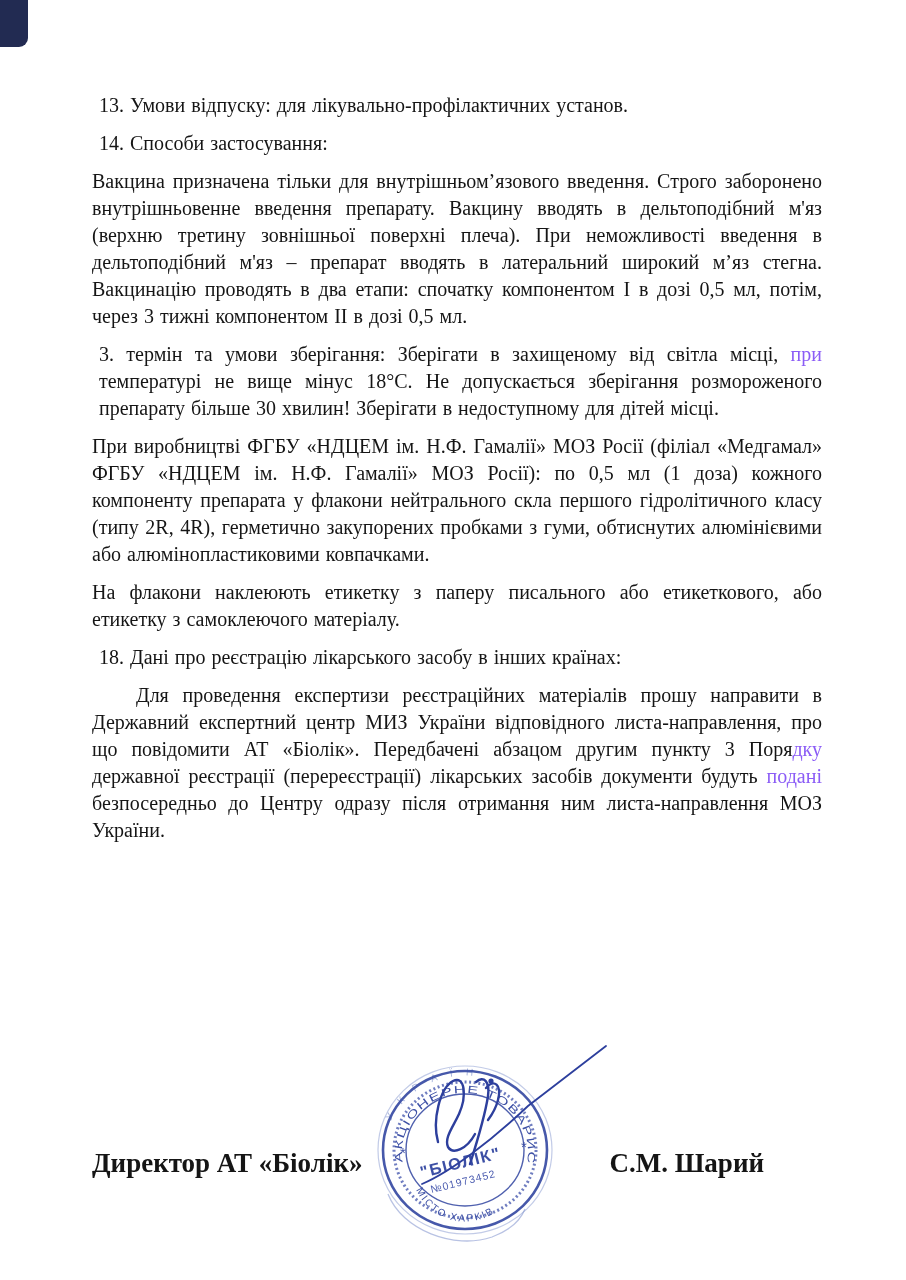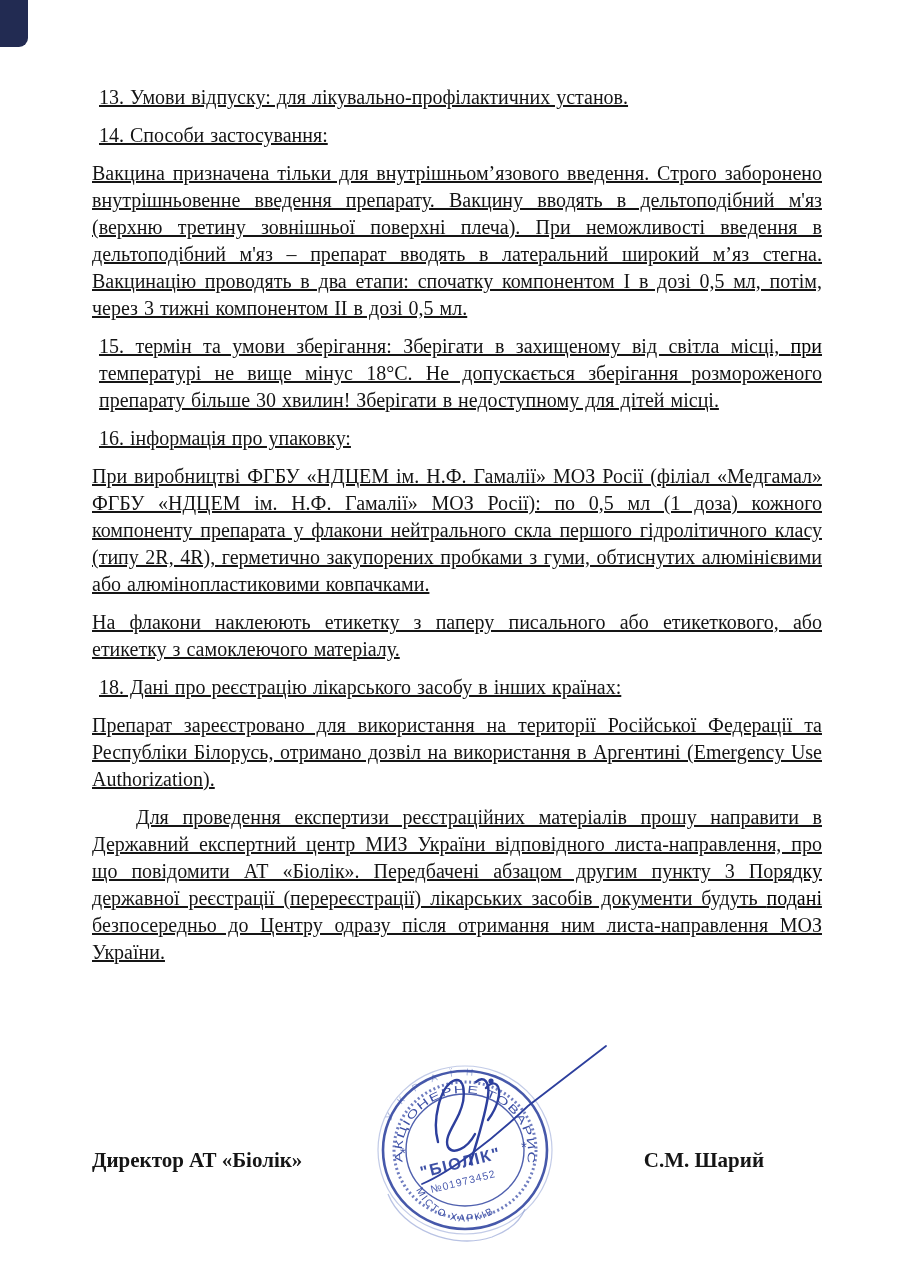--- a/index.html
+++ b/index.html
@@ -13,43 +13,42 @@
     color:#151515;
   }
   .corner-artifact{
     position:absolute;left:0;top:0;
     width:28px;height:47px;
     background:#222b52;
     border-bottom-right-radius:9px;
   }
   .doc{
     position:absolute;
-    left:92px;top:84px;
+    left:92px;top:92px;
     width:730px;
-    text-decoration:underline;
   }
   .para{
     margin:0 0 11px 0;
     font-size:20px;
     line-height:27px;
     text-align:justify;
     word-spacing:1px;
   }
   .para.numbered{padding-left:7px;text-align:left;}
   .para.indent{text-indent:44px;}
-  .para .muted{color:#000000;}
+  .para .muted{color:#8b5cf6;}
   .sig-row{
     position:absolute;
     left:92px;top:1148px;
     width:730px;
     display:flex;
     justify-content:space-between;
     padding-right:0;
     box-sizing:border-box;
-    font-size:21px;
+    font-size:27px;
     font-weight:bold;
   }
   .sig-name{margin-right:58px;text-align:right;}
   .stamp{
     position:absolute;
     left:358px;top:1022px;
     width:256px;height:240px;
     overflow:visible;
     pointer-events:none;
   }
@@ -59,26 +58,24 @@
 <body>
 
 <div class="page">
 
   <div class="corner-artifact"></div>
 
   <main class="doc">
       <p class="para numbered"><span>13. Умови відпуску: для лікувально-профілактичних установ.</span></p>
       <p class="para numbered"><span>14. Способи застосування:</span></p>
       <p class="para body"><span>Вакцина призначена тільки для внутрішньом’язового введення. Строго заборонено внутрішньовенне введення препарату. Вакцину вводять в дельтоподібний м'яз (верхню третину зовнішньої поверхні плеча). При неможливості введення в дельтоподібний м'яз – препарат вводять в латеральний широкий м’яз стегна. Вакцинацію проводять в два етапи: спочатку компонентом І в дозі 0,5 мл, потім, через 3 тижні компонентом ІІ в дозі 0,5 мл.</span></p>
-      <p class="para numbered-j" style="padding-left: 7px;"><span>15. термін та умови зберігання: Зберігати в захищеному від світла місці, </span><span class="muted">при</span><span> температурі не вище мінус 18°С. Не допускається зберігання розмороженого препарату більше 30 хвилин! Зберігати в недоступному для дітей місці.</span></p>
-      <p class="para numbered"><span>16. інформація про упаковку:</span></p>
+      <p class="para numbered-j" style="padding-left: 7px;"><span>3. термін та умови зберігання: Зберігати в захищеному від світла місці, </span><span class="muted">при</span><span> температурі не вище мінус 18°С. Не допускається зберігання розмороженого препарату більше 30 хвилин! Зберігати в недоступному для дітей місці.</span></p>
       <p class="para body"><span>При виробництві ФГБУ «НДЦЕМ ім. Н.Ф. Гамалії» МОЗ Росії (філіал «Медгамал» ФГБУ «НДЦЕМ ім. Н.Ф. Гамалії» МОЗ Росії): по 0,5 мл (1 доза) кожного компоненту препарата у флакони нейтрального скла першого гідролітичного класу (типу 2R, 4R), герметично закупорених пробками з гуми, обтиснутих алюмінієвими або алюмінопластиковими ковпачками.</span></p>
       <p class="para body"><span>На флакони наклеюють етикетку з паперу писального або етикеткового, або етикетку з самоклеючого матеріалу.</span></p>
       <p class="para numbered"><span>18. Дані про реєстрацію лікарського засобу в інших країнах:</span></p>
-      <p class="para body"><span>Препарат зареєстровано для використання на території Російської Федерації та Республіки Білорусь, отримано дозвіл на використання в Аргентині (Emergency Use Authorization).</span></p>
       <p class="para indent"><span>Для проведення експертизи реєстраційних матеріалів прошу направити в Державний експертний центр МИЗ України відповідного листа-направлення, про що повідомити АТ «Біолік». Передбачені абзацом другим пункту 3 Поря</span><span class="muted">дку</span><span> державної реєстрації (перереєстрації) лікарських засобів документи будуть </span><span class="muted">подані</span><span> безпосередньо до Центру одразу після отримання ним листа-направлення МОЗ України.</span></p>
     </main>
 
   <div class="sig-row">
     <span class="sig-label">Директор АТ «Біолік»</span>
     <span class="sig-name">С.М. Шарий</span>
   </div>
 
   <svg class="stamp" viewBox="0 0 256 240" xmlns="http://www.w3.org/2000/svg">
 

